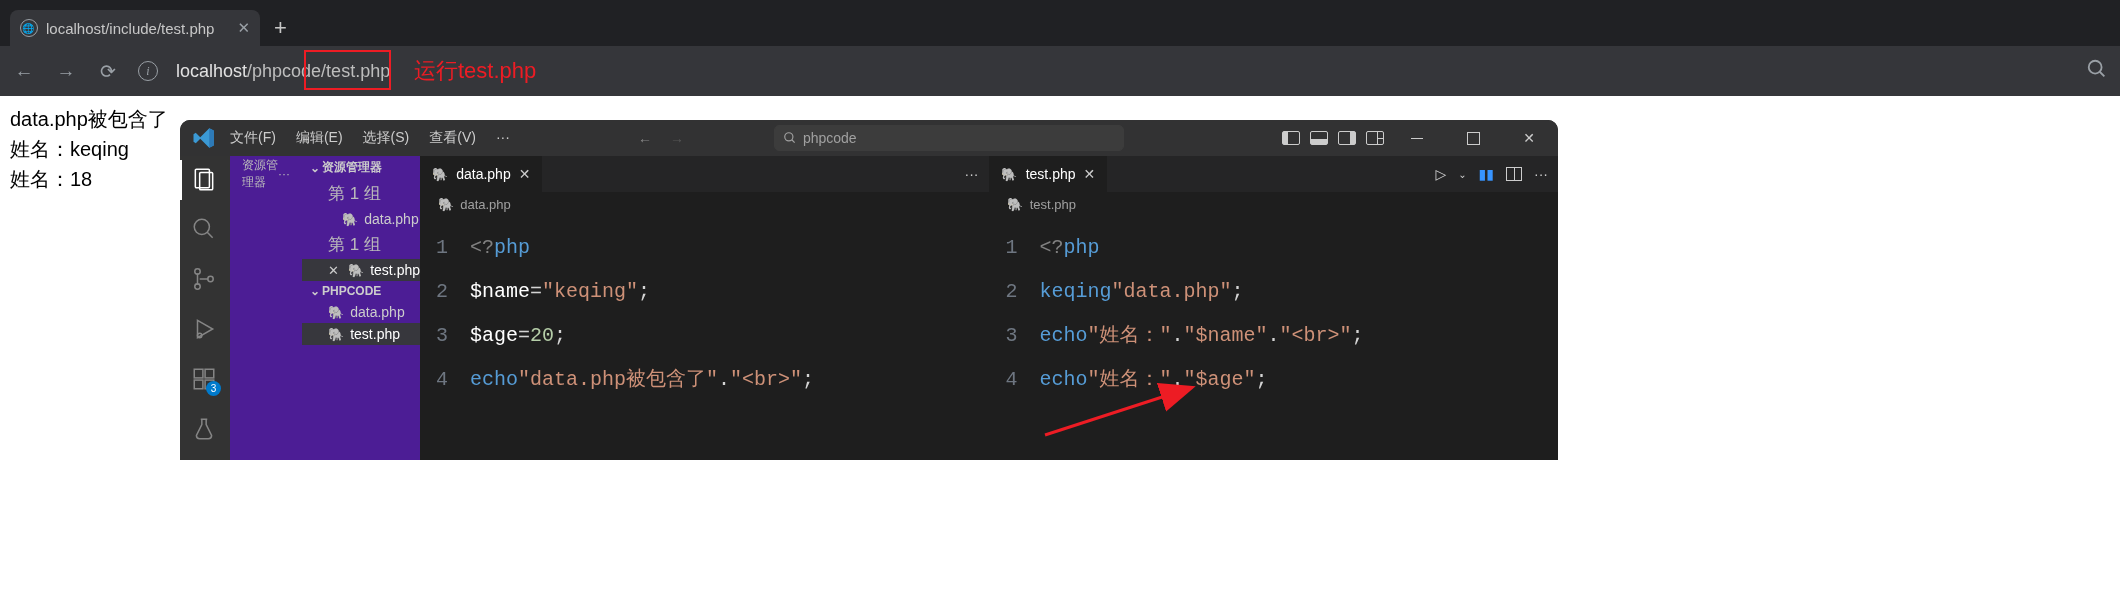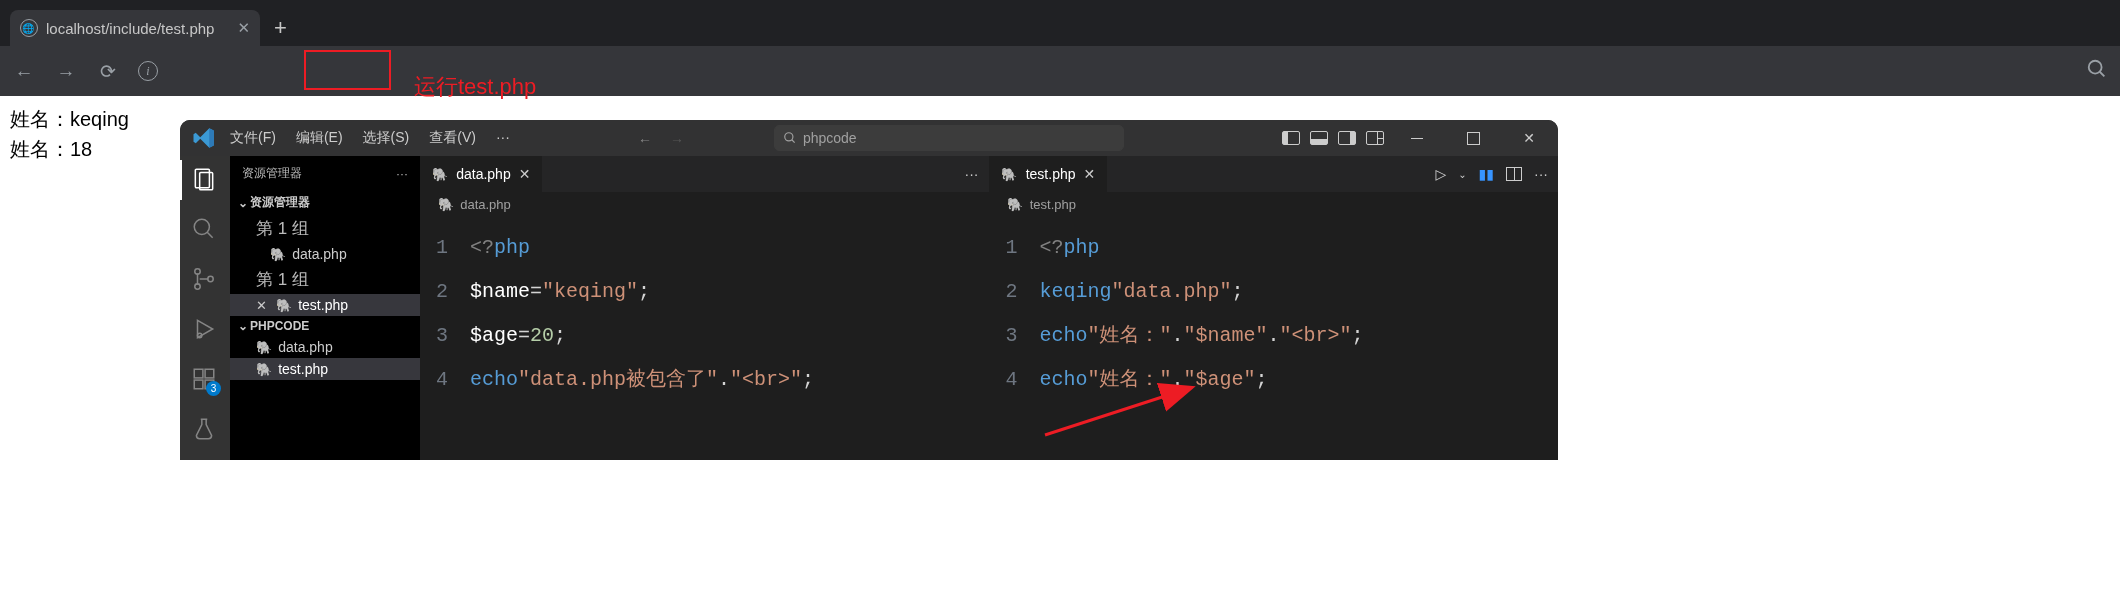--- a/index.html
+++ b/index.html
@@ -13,21 +13,21 @@
   .browser-tab .close { margin-left:auto; color:#9aa0a6; }
   .new-tab { color:#c7c7c7; font-size:22px; padding:0 14px; height:36px; display:flex;align-items:center;}
   .browser-toolbar { height:50px; background:#35363a; display:flex; align-items:center; padding:0 12px; gap:18px; color:#9aa0a6; font-size:19px;}
   .nav-btn { width:24px; text-align:center; cursor:pointer;}
   .addr-info { width:20px; height:20px; border:1.5px solid #9aa0a6; border-radius:50%; display:flex; align-items:center; justify-content:center; font-size:12px; font-family:Georgia,serif; font-style:italic; color:#9aa0a6;}
   .addr-bar { flex:1; height:34px; background:#35363a; display:flex; align-items:center; font-size:18px; color:#e1e1e1; position:relative;}
   .addr-bar .url-path { color:#bdbdbd; }
   .toolbar-search { margin-left:auto; }
   
   .anno-box { position:absolute; left:304px; top:50px; width:87px; height:40px; border:2px solid #ed1c24; pointer-events:none; }
-  .anno-text { position:absolute; left:414px; top:56px; color:#ed1c24; font-size:22px;margin-top:16px;}
+  .anno-text { position:absolute; left:414px; top:56px; color:#ed1c24; font-size:22px;}
 
   
   .page-content { background:#ffffff; color:#000; font-size:20px; padding:8px 10px; height:518px; line-height:30px;}
 
   
   .vscode { position:absolute; left:180px; top:120px; width:1378px; height:340px; background:#1e1e1e; border-radius:10px 10px 0 0; color:#cccccc; display:flex; flex-direction:column; overflow:hidden; font-size:14px;}
   .vsc-titlebar { height:36px; background:#323233; display:flex; align-items:center; padding:0 6px;}
   .vsc-logo { width:24px; height:24px; margin:0 6px; }
   .vsc-logo svg { width:24px; height:24px; }
   .vsc-menu { display:flex; gap:4px; margin-left:0;}
@@ -48,21 +48,21 @@
   .win-ctl.close-w::before{content:"✕";}
 
   .vsc-body { flex:1; display:flex;}
   .activitybar { width:50px; background:#333333; display:flex; flex-direction:column; align-items:center; padding-top:10px; gap:22px;}
   .activitybar .ab { width:28px; height:28px; color:#858585; position:relative;}
   .activitybar .ab.active { color:#ffffff;}
   .activitybar .ab.active::before{content:"";position:absolute;left:-11px;top:-6px;bottom:-6px;width:2px;background:#fff;}
   .badge { position:absolute; right:-2px; bottom:-2px; background:#007acc; color:#fff; border-radius:50%; width:15px; height:15px; font-size:10px; display:flex;align-items:center;justify-content:center;}
   .ab svg{width:26px;height:26px;stroke:currentColor;fill:none;stroke-width:1.4;}
 
-  .sidebar { width:190px; background:#000000; display:flex; flex-direction:column;}
+  .sidebar { width:190px; background:#4c1d95; display:flex; }
   .sidebar-header { height:35px; display:flex; align-items:center; padding:0 12px; font-size:12px; color:#bbb;}
   .sidebar-header .dots{ margin-left:auto; color:#bbb;}
   .section { font-size:12px;}
   .sec-head { display:flex; align-items:center; padding:3px 6px; color:#ccc; font-weight:700; font-size:12px;}
   .chev { width:14px; text-align:center; color:#ccc;}
   .grp-label { padding:3px 0 3px 26px; color:#bbb; font-size:17px;}
   .file-item { display:flex; align-items:center; padding:3px 0 3px 20px; gap:6px; font-size:14px; color:#ccc;}
   .file-item.indent { padding-left:40px;}
   .file-item.indent2 { padding-left:26px;}
   .file-item.active { background:#37373d; color:#fff;}
@@ -108,32 +108,37 @@
     <span class="close">✕</span>
   </div>
   <div class="new-tab">+</div>
 </div>
 
 <div class="browser-toolbar">
   <span class="nav-btn">←</span>
   <span class="nav-btn">→</span>
   <span class="nav-btn">⟳</span>
   <span class="addr-info">i</span>
+  <div class="addr-bar">
+    <span>localhost</span>
+      <span class="url-path">/phpcode/test.php</span>
+  </div>
   <span class="toolbar-search">
     <svg width="22" height="22" viewBox="0 0 24 24" fill="none" stroke="#9aa0a6" stroke-width="2">
         <circle cx="10" cy="10" r="7"></circle>
         <line x1="20" y1="20" x2="15" y2="15"></line>
       </svg>
   </span>
 </div>
 
 <div class="anno-box"></div>
 <div class="anno-text">运行test.php</div>
 
 <div class="page-content">
+  <div>data.php被包含了</div>
   <div>姓名：keqing</div>
   <div>姓名：18</div>
 </div>
 
 <div class="vscode">
 
   <div class="vsc-titlebar">
     <span class="vsc-logo">
       <svg viewBox="0 0 32 32">
           <path fill="#3b99d4" d="M23 3l6 3v20l-6 3-12-12L5 23l-3-2V11l3-2 6 6L23 3z"></path>

